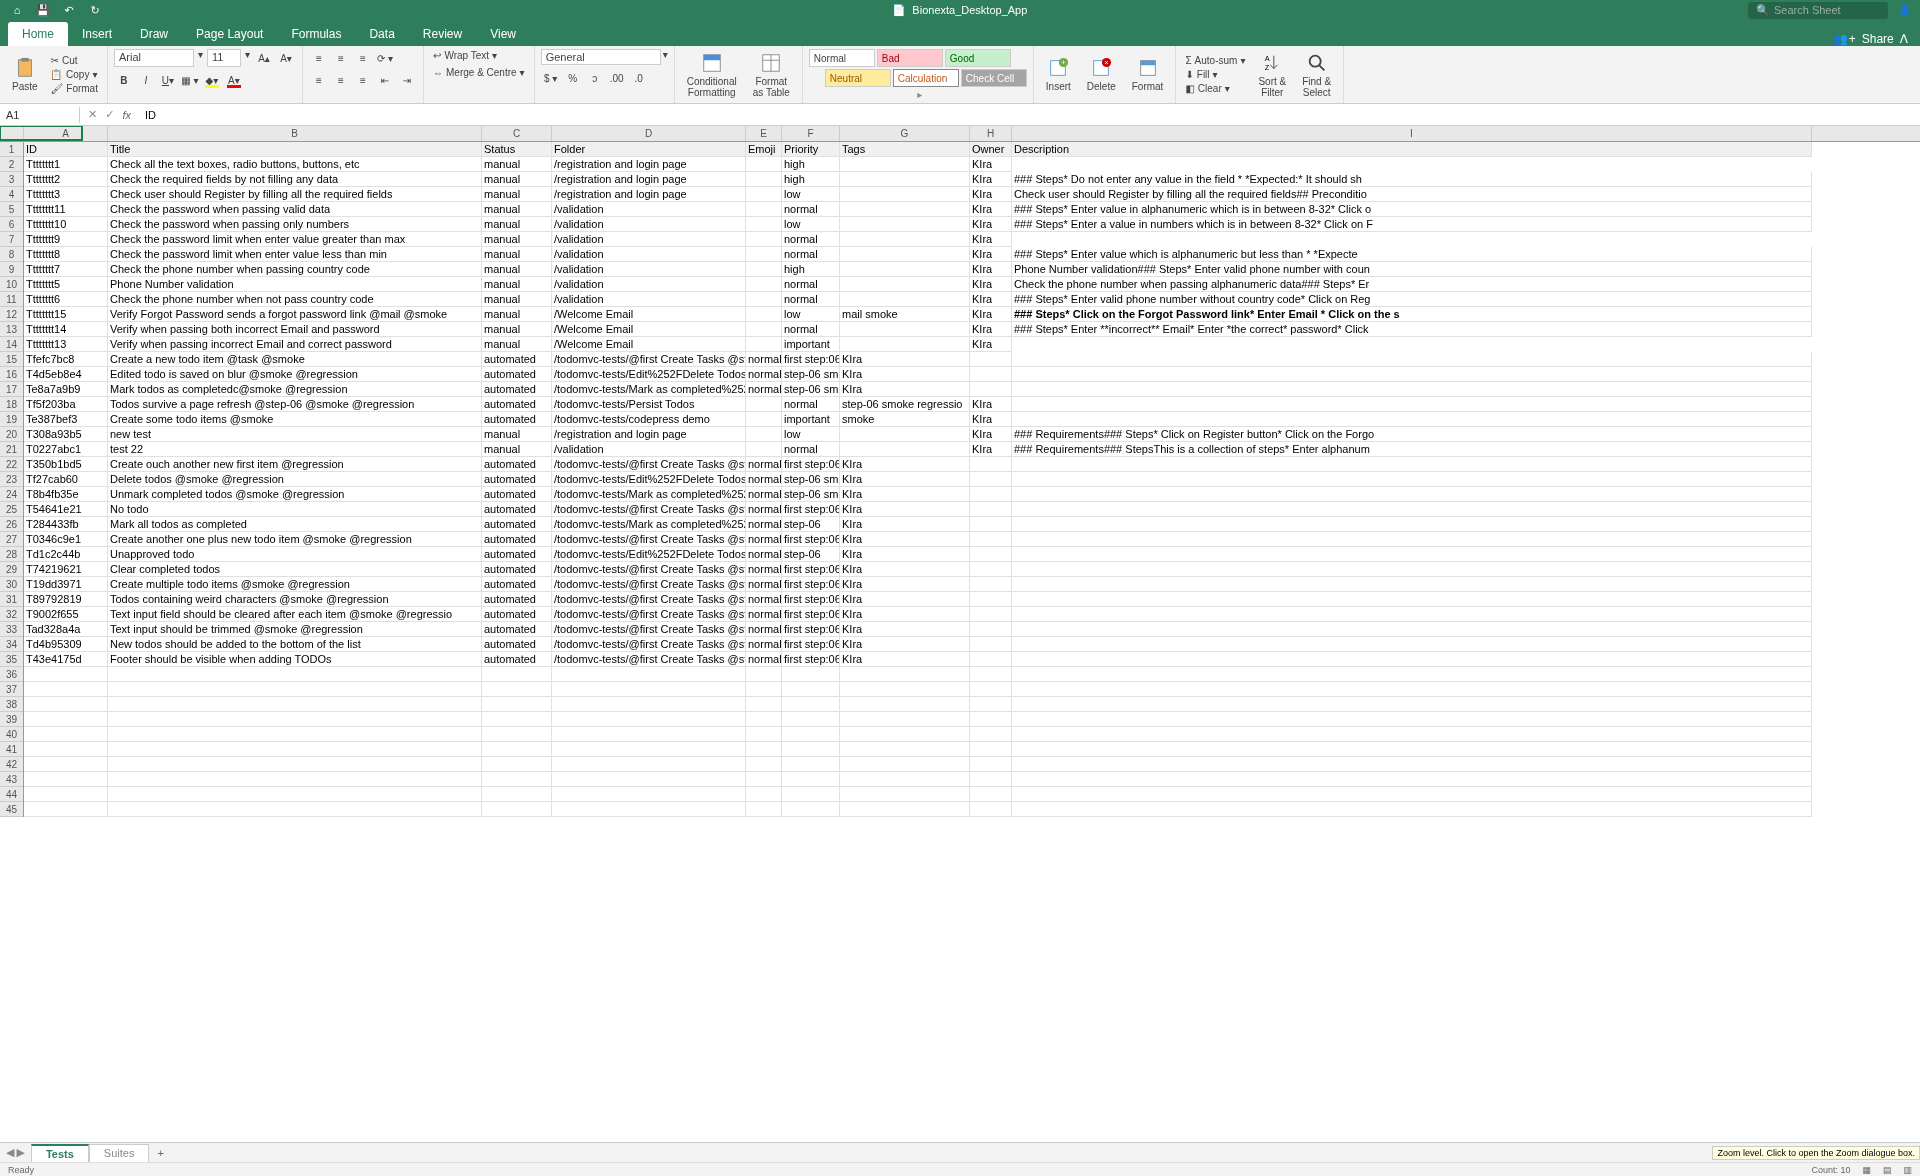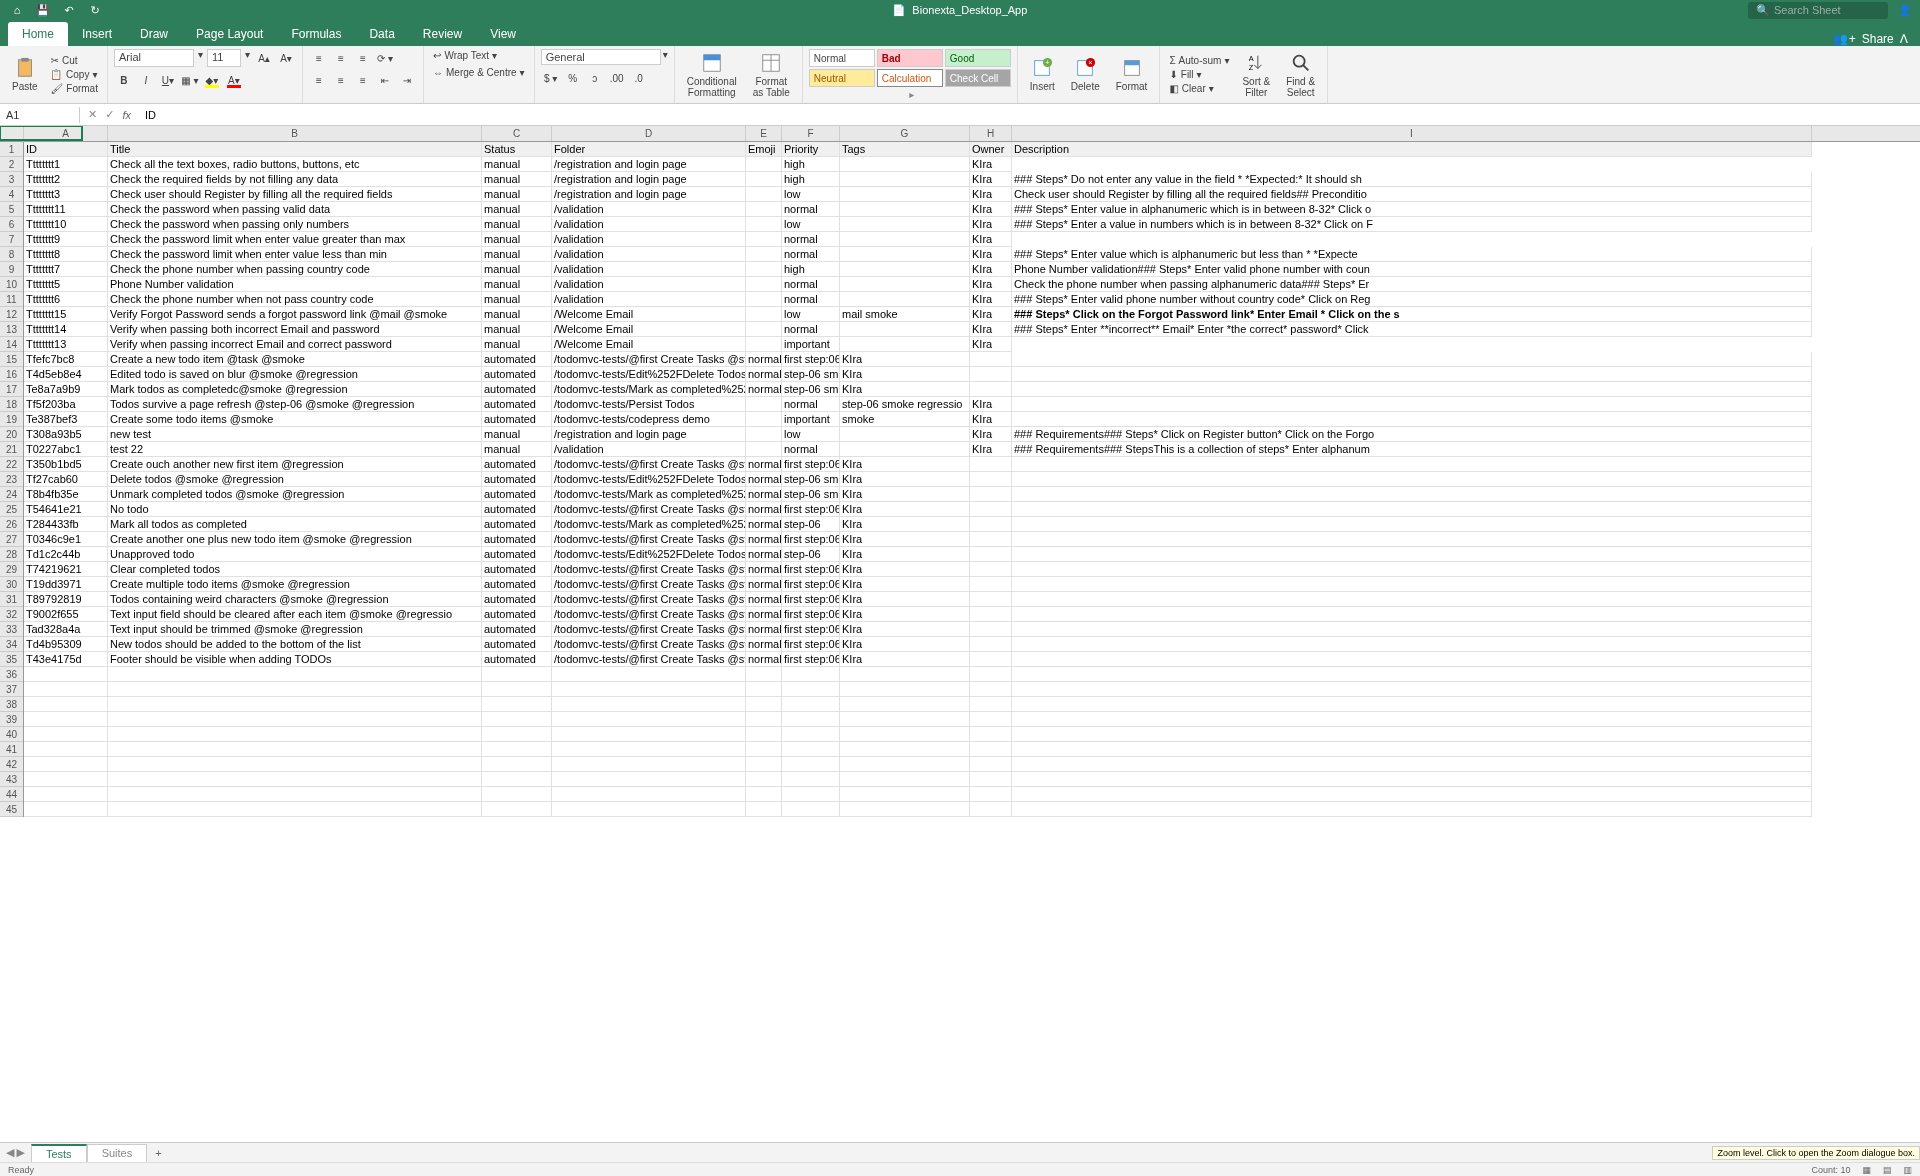--- a/index.html
+++ b/index.html
@@ -28,23 +28,23 @@
 .ribbon-label { font-size: 10px; text-align: center; }
 .ribbon-stack { display: flex; flex-direction: column; gap: 1px; }
 .ribbon-mini { display: flex; align-items: center; gap: 3px; padding: 1px 3px; font-size: 10px; cursor: pointer; }
 .font-select { border: 1px solid #ccc; background: #fff; padding: 1px 4px; font-size: 11px; }
 .font-name { width: 80px; }
 .font-size { width: 34px; }
 .btn-row { display: flex; gap: 2px; }
 .icon-btn { width: 20px; height: 18px; display: flex; align-items: center; justify-content: center; cursor: pointer; border: 1px solid transparent; }
 .style-cell { width: 66px; height: 18px; border: 1px solid #ccc; font-size: 10px; display: flex; align-items: center; padding-left: 4px; }
 .style-normal { background: #fff; }
-.style-bad { background: #ffc7ce; color: #9c0006; font-weight: bold; }
+.style-bad { background: #ffc7ce; color: #9c0006; }
 .style-good { background: #c6efce; color: #006100; }
-.style-neutral { background: #ffeb9c; color: #9c5700; }
+.style-neutral { background: #ffeb9c; color: #9c5700; margin-left: 16px; }
 .style-calc { background: #fff; color: #c65911; border-color:#888; }
 .style-check { background: #a5a5a5; color: #fff; }
 
 
 .formula-bar { height: 22px; display: flex; align-items: center; border-bottom: 1px solid #ccc; background: #fff; font-size: 11px; }
 .name-box { width: 80px; border-right: 1px solid #ccc; padding: 2px 6px; color:#333; }
 .fx-controls { display: flex; align-items: center; gap: 8px; padding: 0 8px; color: #888; }
 .fx-label { font-style: italic; color: #666; }
 .formula-input { flex: 1; padding: 2px 6px; }
 
@@ -58,21 +58,21 @@
 .cells { position: absolute; top: 16px; left: 24px; right: 0; }
 .cell-row { display: flex; height: 15px; }
 .cell { border-right: 1px solid #e0e0e0; border-bottom: 1px solid #e0e0e0; padding: 0 2px; font-size: 11px; white-space: nowrap; overflow: hidden; display: flex; align-items: center; flex-shrink:0; }
 .cell.header-row { background: #f0f0f0; }
 .active-cell-border { position: absolute; border: 2px solid #1a7f4e; pointer-events: none; z-index: 5; }
 
 
 .sheet-tabs { height: 20px; background: #f3f3f3; display: flex; align-items: center; border-top: 1px solid #ccc; font-size: 11px; }
 .sheet-nav { display: flex; gap: 2px; padding: 0 6px; color: #888; }
 .sheet-tab { padding: 2px 14px; border: 1px solid #ccc; border-bottom: none; background: #fff; cursor: pointer; color:#888; }
-.sheet-tab.active { color: #2e7d5b; font-weight: normal; border-top: 2px solid #2e7d5b; }
+.sheet-tab.active { color: #2e7d5b; font-weight: bold; border-top: 2px solid #2e7d5b; }
 .sheet-add { padding: 2px 8px; cursor: pointer; color: #666; }
 
 
 .status-bar { height: 14px; background: #f3f3f3; display: flex; align-items: center; font-size: 9px; color: #666; padding: 0 8px; border-top: 1px solid #ddd; }
 .status-right { margin-left: auto; display: flex; align-items: center; gap: 12px; }
 .zoom-tip { background: #ffffe0; border: 1px solid #ccc; padding: 1px 4px; font-size: 9px; }
 </style>
 </head>
 <body>
 

